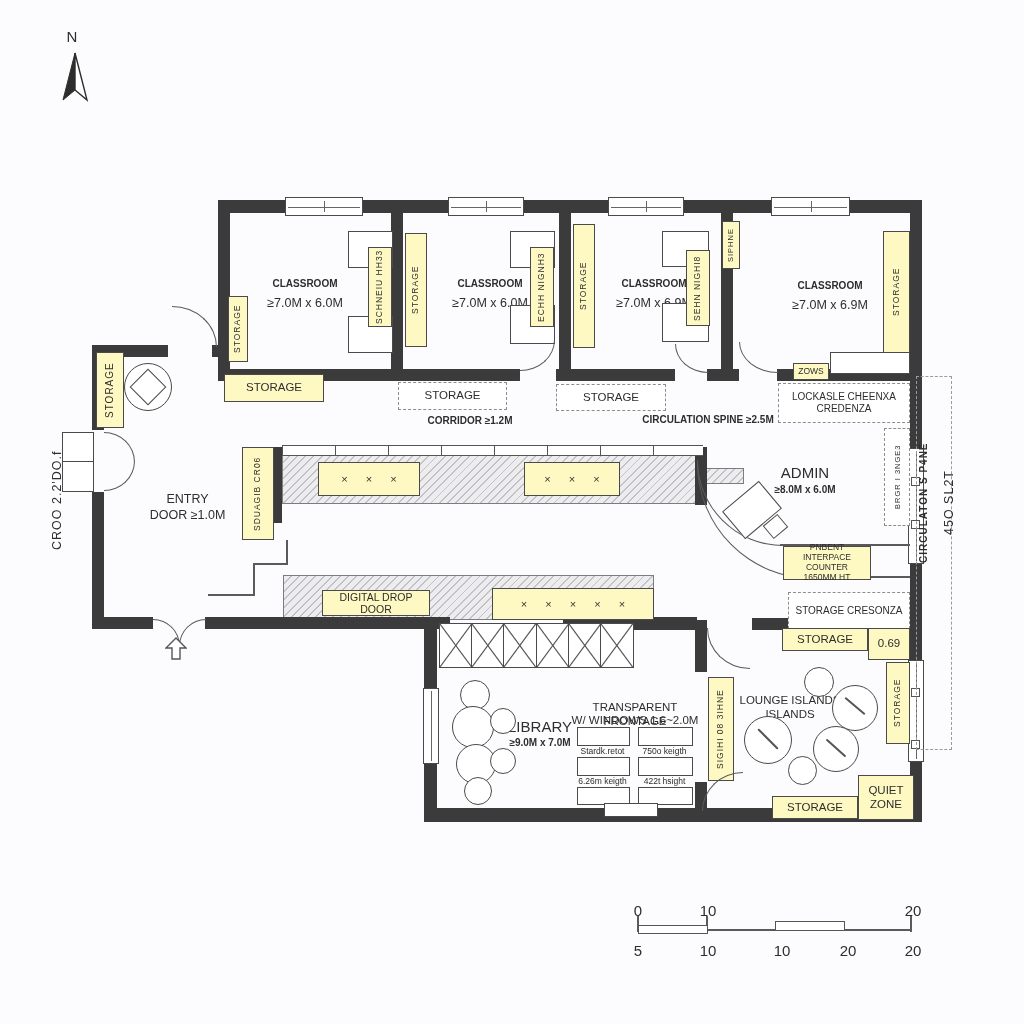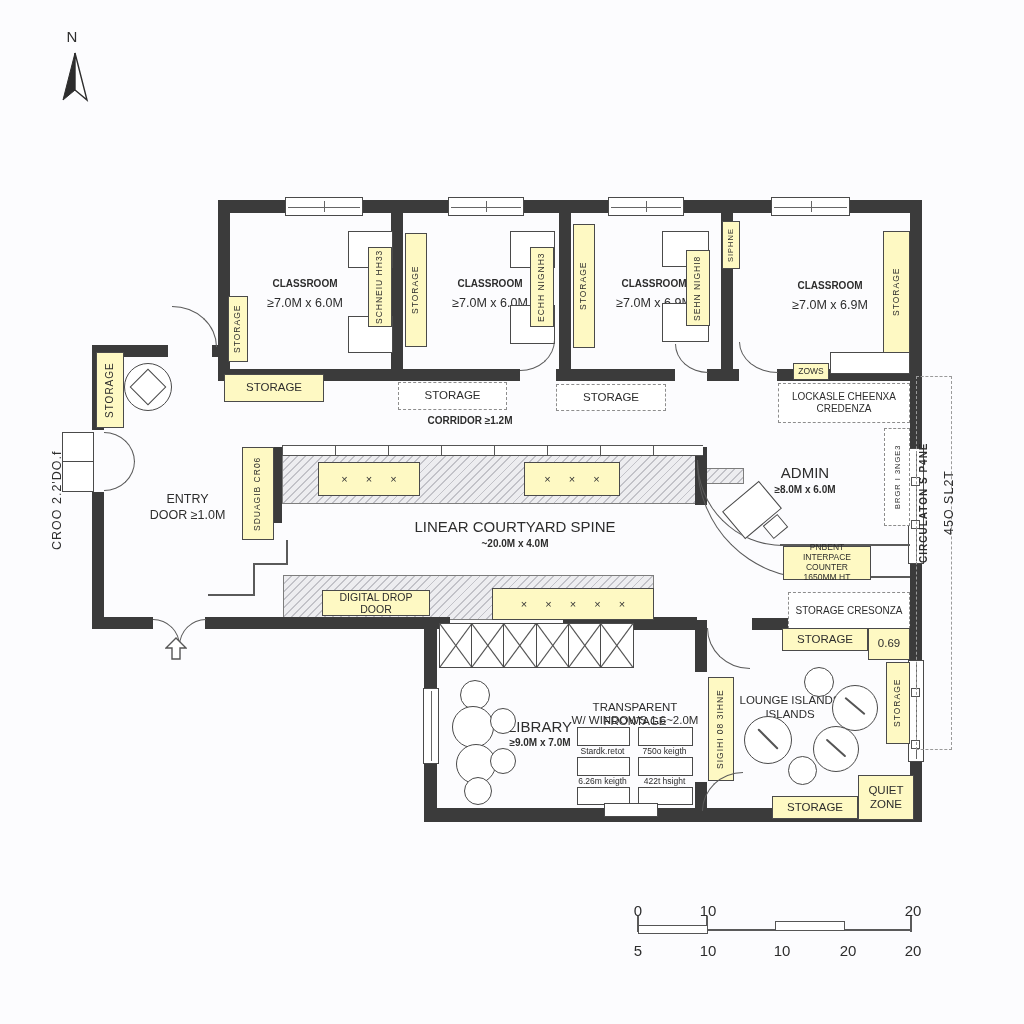--- a/index.html
+++ b/index.html
@@ -144,20 +144,21 @@
   <div class="lbl fs13" style="left:775px;top:280px;width:110px;">CLASSROOM</div>
   <div class="lbl fs12" style="left:775px;top:298px;width:110px;">≥7.0M x 6.9M</div>
   <div class="box vlbl fs7" style="left:722px;top:221px;width:16px;height:46px;">SIPHNE</div>
   <div class="box vlbl fs8" style="left:883px;top:231px;width:25px;height:120px;">STORAGE</div>
   <div class="furn" style="left:830px;top:352px;width:78px;height:20px;"></div>
   <div class="box fs8" style="left:793px;top:363px;width:34px;height:15px;">ZOWS</div>
   <div class="dash fs9 pre" style="left:778px;top:383px;width:130px;height:38px;">LOCKASLE CHEENXA
 CREDENZA</div>
 
   <div class="lbl fs13" style="left:405px;top:415px;width:130px;">CORRIDOR ≥1.2M</div>
+  <div class="lbl fs13" style="left:622px;top:414px;width:172px;">CIRCULATION SPINE ≥2.5M</div>
 
   <div class="lbl fs12 pre" style="left:140px;top:492px;width:95px;">ENTRY
 DOOR ≥1.0M</div>
   <div class="box vlbl fs9" style="left:96px;top:352px;width:26px;height:74px;">STORAGE</div>
   <div class="circle" style="left:124px;top:363px;width:46px;height:46px;"></div>
   <div class="furn" style="left:135px;top:374px;width:24px;height:24px;transform:rotate(45deg);border-width:1.3px;"></div>
   <div class="lbl vlbl fs12" style="left:50px;top:448px;width:26px;height:104px;">CROO 2.2'DO.f</div>
 
   <div class="furn" style="left:62px;top:432px;width:30px;height:29px;"></div>
   <div class="furn" style="left:62px;top:461px;width:30px;height:29px;"></div>
@@ -171,22 +172,20 @@
 
   <div class="arcTR" style="left:153px;top:619px;width:26px;height:26px;"></div>
   <div class="arcTL" style="left:179px;top:619px;width:26px;height:26px;"></div>
   <svg class="abs" style="left:165px;top:637px;" width="22" height="24" viewBox="0 0 22 24">
     <polygon points="11,1 21,11 15,11 15,22 7,22 7,11 1,11" fill="#fff" stroke="#555" stroke-width="1.4"></polygon>
   </svg>
 
   <div class="box vlbl fs8" style="left:242px;top:447px;width:30px;height:91px;">SDUAGIB CR06</div>
   <div class="box marks" style="left:318px;top:462px;width:100px;height:32px;">× × ×</div>
   <div class="box marks" style="left:524px;top:462px;width:94px;height:32px;">× × ×</div>
-  <div class="lbl fs15" style="left:390px;top:518px;width:250px;">LINEAR COURTYARD SPINE</div>
-  <div class="lbl fs13" style="left:390px;top:538px;width:250px;">~20.0M x 4.0M</div>
   <div class="box fs10" style="left:322px;top:590px;width:106px;height:24px;">DIGITAL DROP DOOR</div>
   <div class="box marks" style="left:492px;top:588px;width:160px;height:30px;">× × × × ×</div>
 
   <div class="lbl fs15" style="left:745px;top:464px;width:120px;">ADMIN</div>
   <div class="lbl fs13" style="left:745px;top:484px;width:120px;">≥8.0M x 6.0M</div>
   <div class="arcBL" style="left:697px;top:463px;width:115px;height:115px;border-width:1.6px;"></div>
   <div class="arcBL" style="left:697px;top:460px;width:85px;height:85px;border-width:1.6px;"></div>
   <div class="thin" style="left:810px;top:576px;width:100px;height:2px;"></div>
   <div class="thin" style="left:780px;top:544px;width:130px;height:2px;"></div>
   <div class="furn" style="left:728px;top:492px;width:46px;height:34px;transform:rotate(-40deg);"></div>

